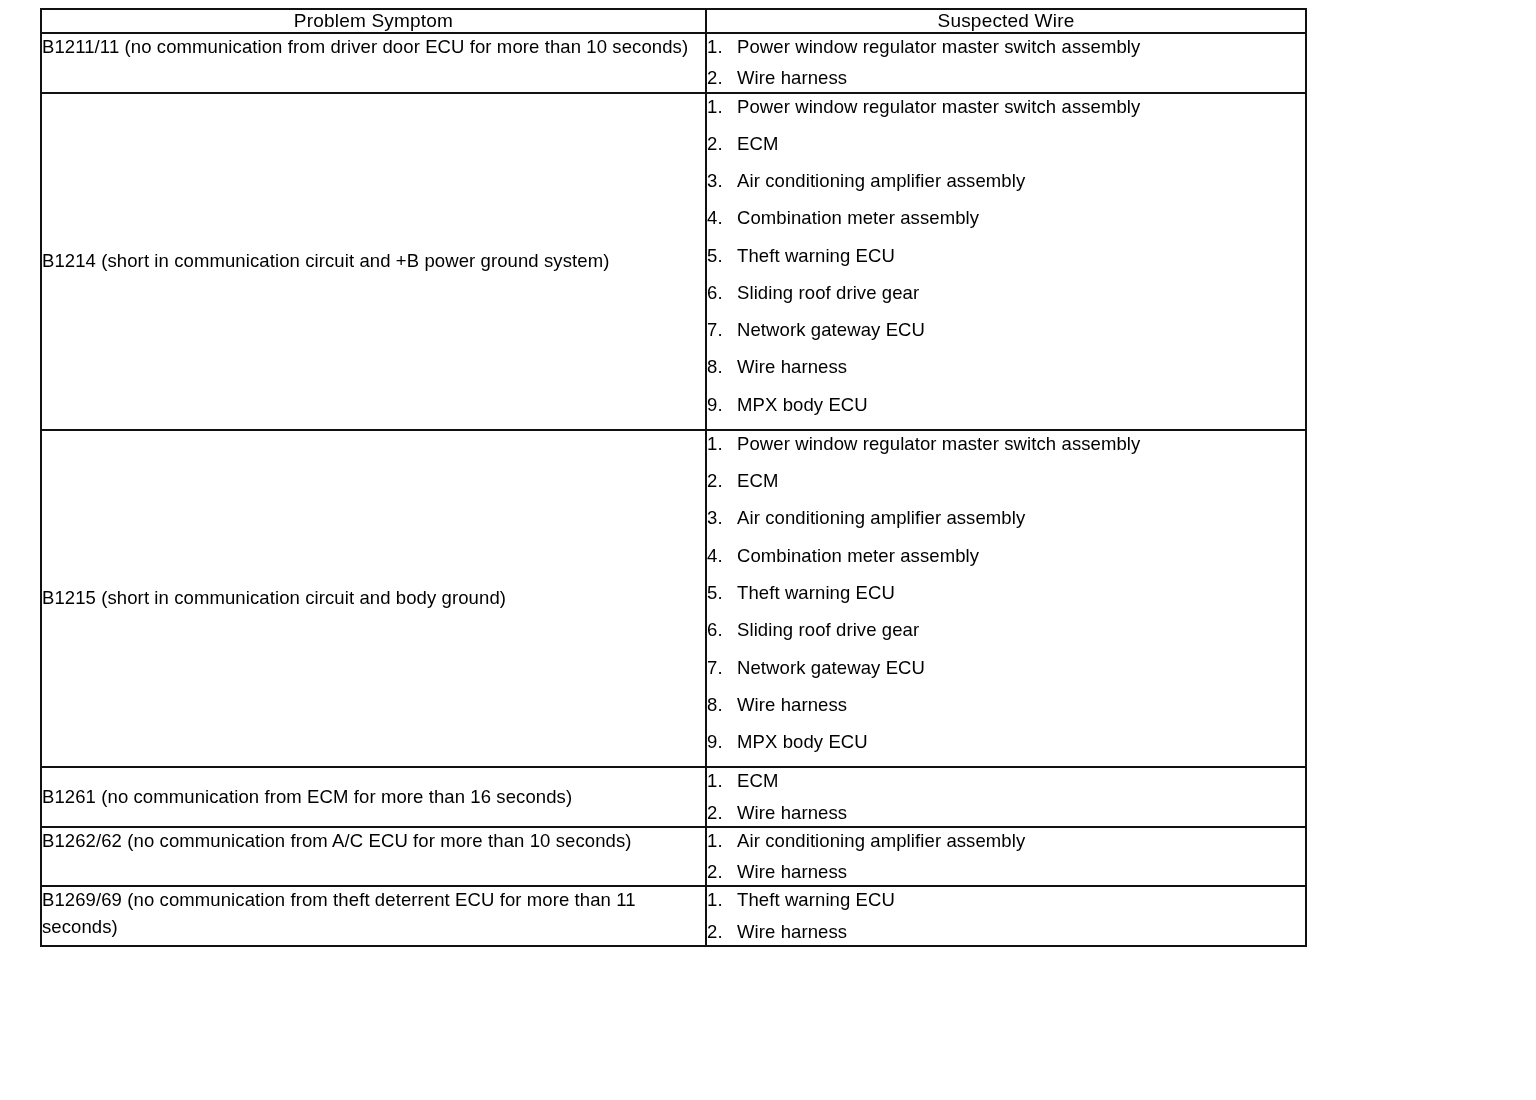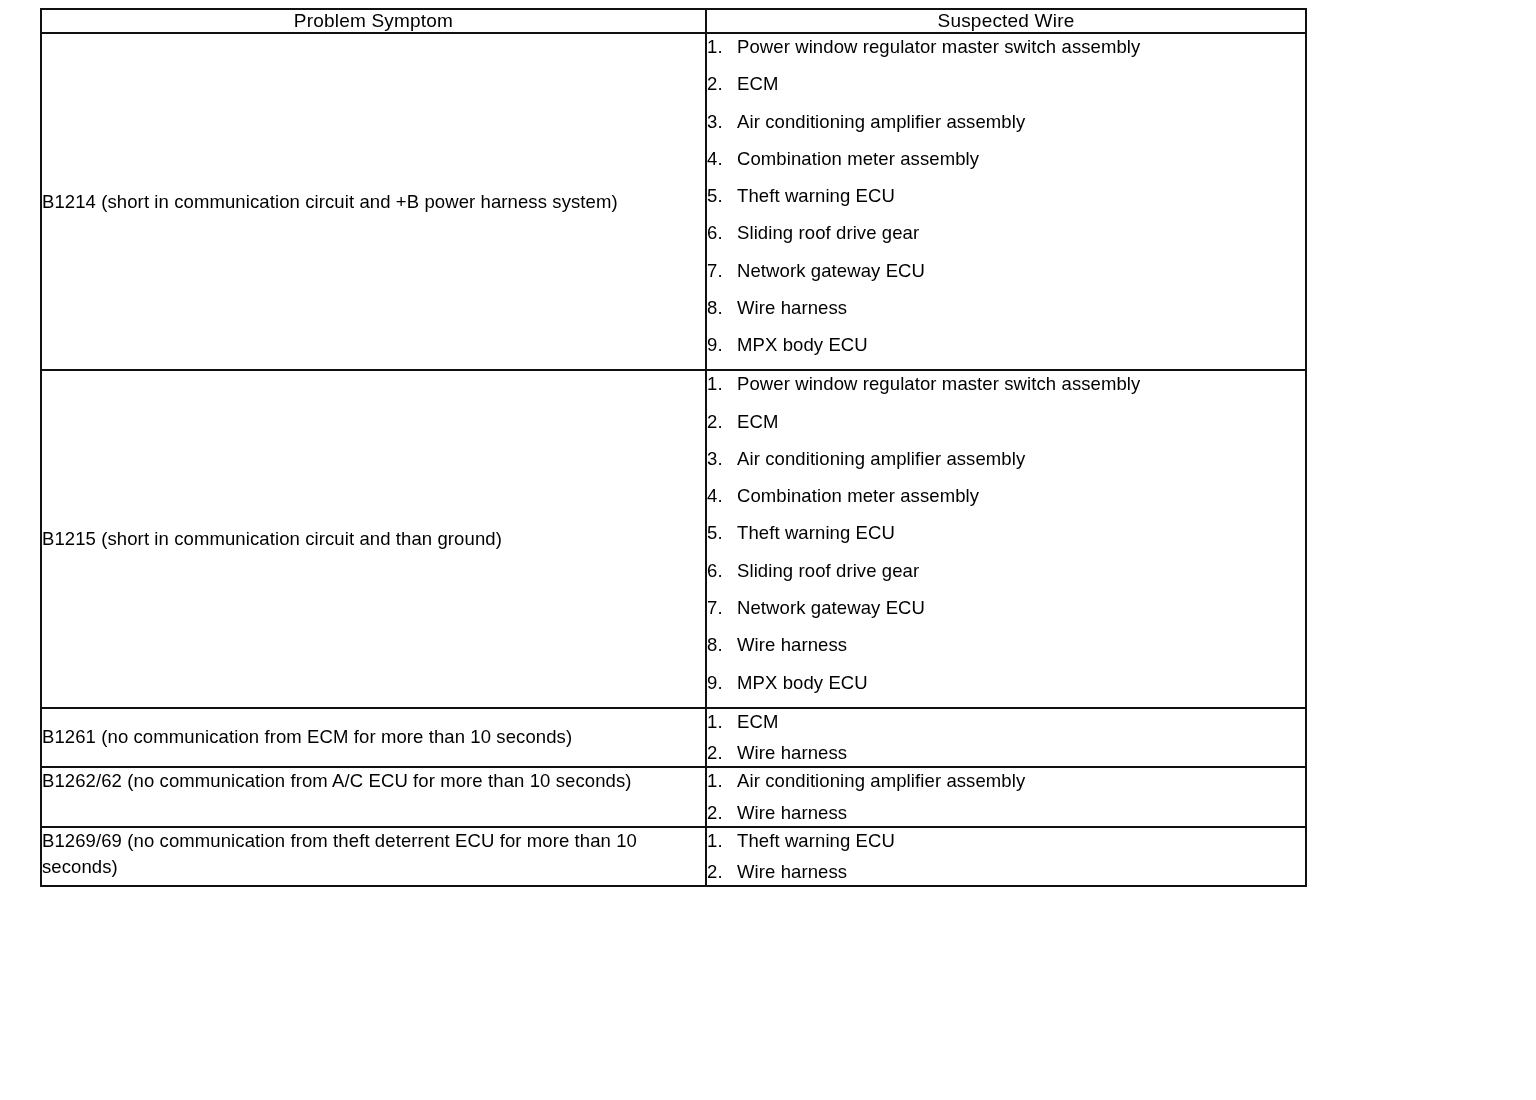--- a/index.html
+++ b/index.html
@@ -85,23 +85,38 @@
       <col class="c2">
     </colgroup>
     <thead>
       <tr>
         <th class="col-head">Problem Symptom</th>
         <th class="col-head">Suspected Wire</th>
       </tr>
     </thead>
     <tbody>
 
-
-      <tr>
-        <td class="symptom-cell mid">B1214 (short in communication circuit and +B power harness system)</td>
+      <tr>
+        <td class="symptom-cell">B1211/11 (no communication from driver door ECU for more than 10 seconds)</td>
+        <td class="area-cell">
+          <ol class="area-list">
+            <li>
+                <span class="num">1.</span>
+                <span class="txt">Power window regulator master switch assembly</span>
+              </li>
+            <li>
+                <span class="num">2.</span>
+                <span class="txt">Wire harness</span>
+              </li>
+          </ol>
+        </td>
+      </tr>
+
+      <tr>
+        <td class="symptom-cell mid">B1214 (short in communication circuit and +B power ground system)</td>
         <td class="area-cell">
           <ol class="area-list spaced">
             <li>
                 <span class="num">1.</span>
                 <span class="txt">Power window regulator master switch assembly</span>
               </li>
             <li>
                 <span class="num">2.</span>
                 <span class="txt">ECM</span>
               </li>
@@ -131,21 +146,21 @@
               </li>
             <li>
                 <span class="num">9.</span>
                 <span class="txt">MPX body ECU</span>
               </li>
           </ol>
         </td>
       </tr>
 
       <tr>
-        <td class="symptom-cell mid">B1215 (short in communication circuit and than ground)</td>
+        <td class="symptom-cell mid">B1215 (short in communication circuit and body ground)</td>
         <td class="area-cell">
           <ol class="area-list spaced">
             <li>
                 <span class="num">1.</span>
                 <span class="txt">Power window regulator master switch assembly</span>
               </li>
             <li>
                 <span class="num">2.</span>
                 <span class="txt">ECM</span>
               </li>
@@ -175,21 +190,21 @@
               </li>
             <li>
                 <span class="num">9.</span>
                 <span class="txt">MPX body ECU</span>
               </li>
           </ol>
         </td>
       </tr>
 
       <tr>
-        <td class="symptom-cell mid">B1261 (no communication from ECM for more than 10 seconds)</td>
+        <td class="symptom-cell mid">B1261 (no communication from ECM for more than 16 seconds)</td>
         <td class="area-cell">
           <ol class="area-list">
             <li>
                 <span class="num">1.</span>
                 <span class="txt">ECM</span>
               </li>
             <li>
                 <span class="num">2.</span>
                 <span class="txt">Wire harness</span>
               </li>
@@ -207,21 +222,21 @@
               </li>
             <li>
                 <span class="num">2.</span>
                 <span class="txt">Wire harness</span>
               </li>
           </ol>
         </td>
       </tr>
 
       <tr>
-        <td class="symptom-cell">B1269/69 (no communication from theft deterrent ECU for more than 10 seconds)</td>
+        <td class="symptom-cell">B1269/69 (no communication from theft deterrent ECU for more than 11 seconds)</td>
         <td class="area-cell">
           <ol class="area-list">
             <li>
                 <span class="num">1.</span>
                 <span class="txt">Theft warning ECU</span>
               </li>
             <li>
                 <span class="num">2.</span>
                 <span class="txt">Wire harness</span>
               </li>

